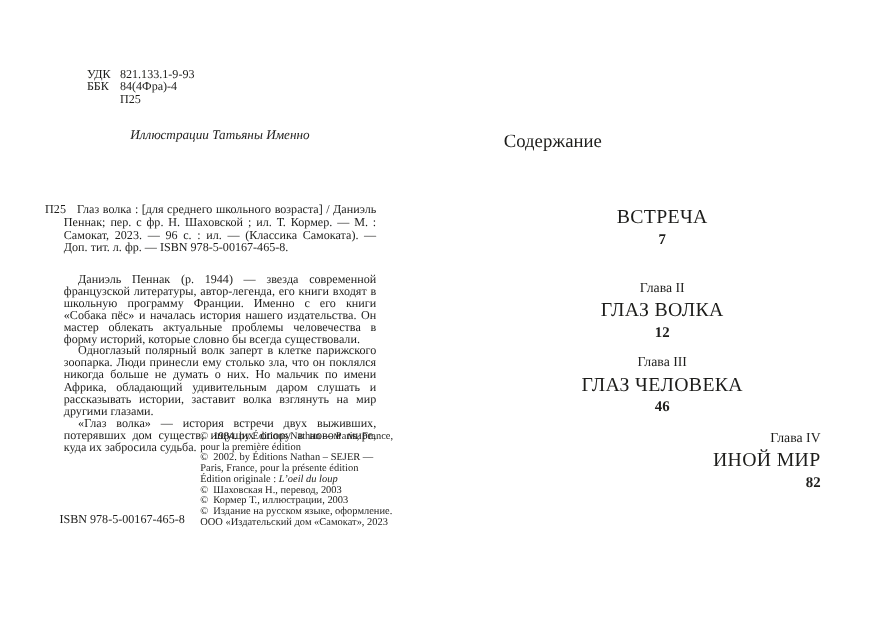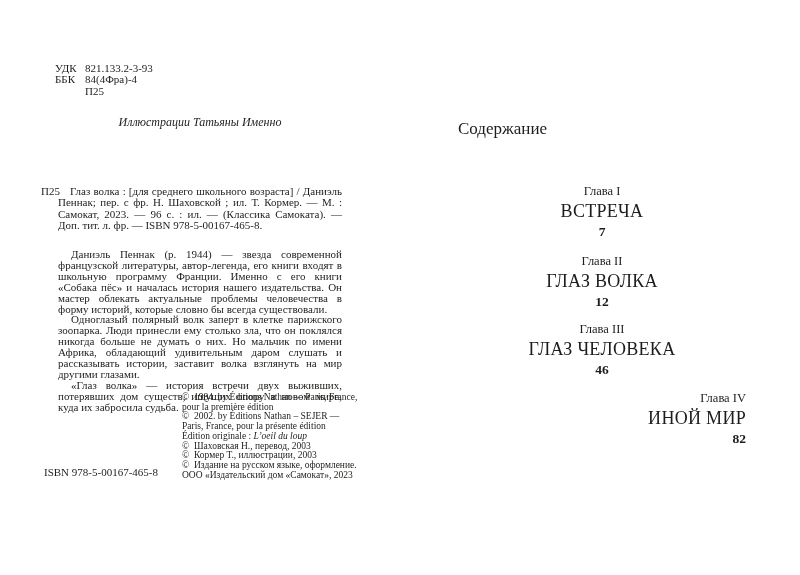--- a/index.html
+++ b/index.html
@@ -28,20 +28,21 @@
     position: absolute;
     left: 15px;
     top: 63px;
     font-size: 11px;
     line-height: 11.4px;
     white-space: nowrap;
   }
   .udc-row .udc-label {
     display: inline-block;
     width: 30px;
+    margin-left: 24px;
   }
   .series-block {
     position: absolute;
     left: 18px;
     top: 115px;
     width: 284px;
     text-align: center;
     font-style: italic;
     font-size: 12px;
     line-height: 15.2px;
@@ -80,21 +81,21 @@
     position: absolute;
     left: 142px;
     top: 393px;
     font-size: 9.5px;
     line-height: 9.7px;
     white-space: nowrap;
   }
   .copyright .it { font-style: italic; }
   .isbn-line {
     position: absolute;
-    left: 4px;
+    left: 14px;
     top: 466px;
     font-size: 11px;
     white-space: nowrap;
   }
 
   
   .toc-title {
     position: absolute;
     top: 120px;
     left: 0;
@@ -129,21 +130,21 @@
     font-weight: bold;
   }
 </style>
 </head>
 <body>
 
 <div class="page page-left">
 
   <div class="udc-block">
     <div class="udc-row">
-      <span class="udc-label">УДК</span><span>821.133.2-3-93</span>
+      <span class="udc-label">УДК</span><span>821.133.1-9-93</span>
     </div>
     <div class="udc-row">
       <span class="udc-label">ББК</span><span>84(4Фра)-4</span>
     </div>
     <div class="udc-row">
       <span class="udc-label"></span><span>П25</span>
     </div>
   </div>
 
   <div class="series-block">
@@ -176,21 +177,20 @@
 
   <div class="isbn-line">ISBN 978-5-00167-465-8</div>
 
 </div>
 
 <div class="page page-right">
 
   <div class="toc-title">Содержание</div>
 
   <div class="toc-group g1">
-    <div class="toc-chapter">Глава I</div>
     <div class="toc-heading">ВСТРЕЧА</div>
     <div class="toc-page">7</div>
   </div>
 
   <div class="toc-group g2">
     <div class="toc-chapter">Глава II</div>
     <div class="toc-heading">ГЛАЗ ВОЛКА</div>
     <div class="toc-page">12</div>
   </div>
 

